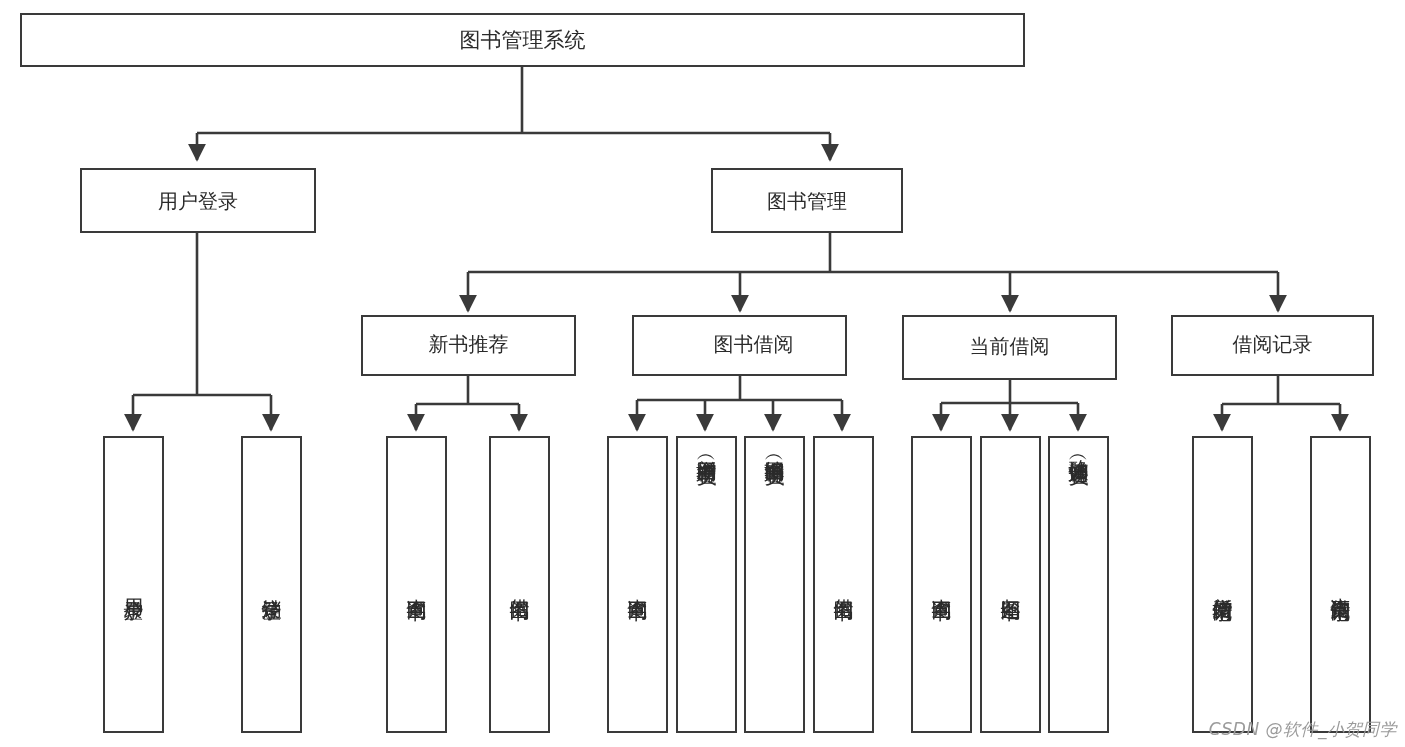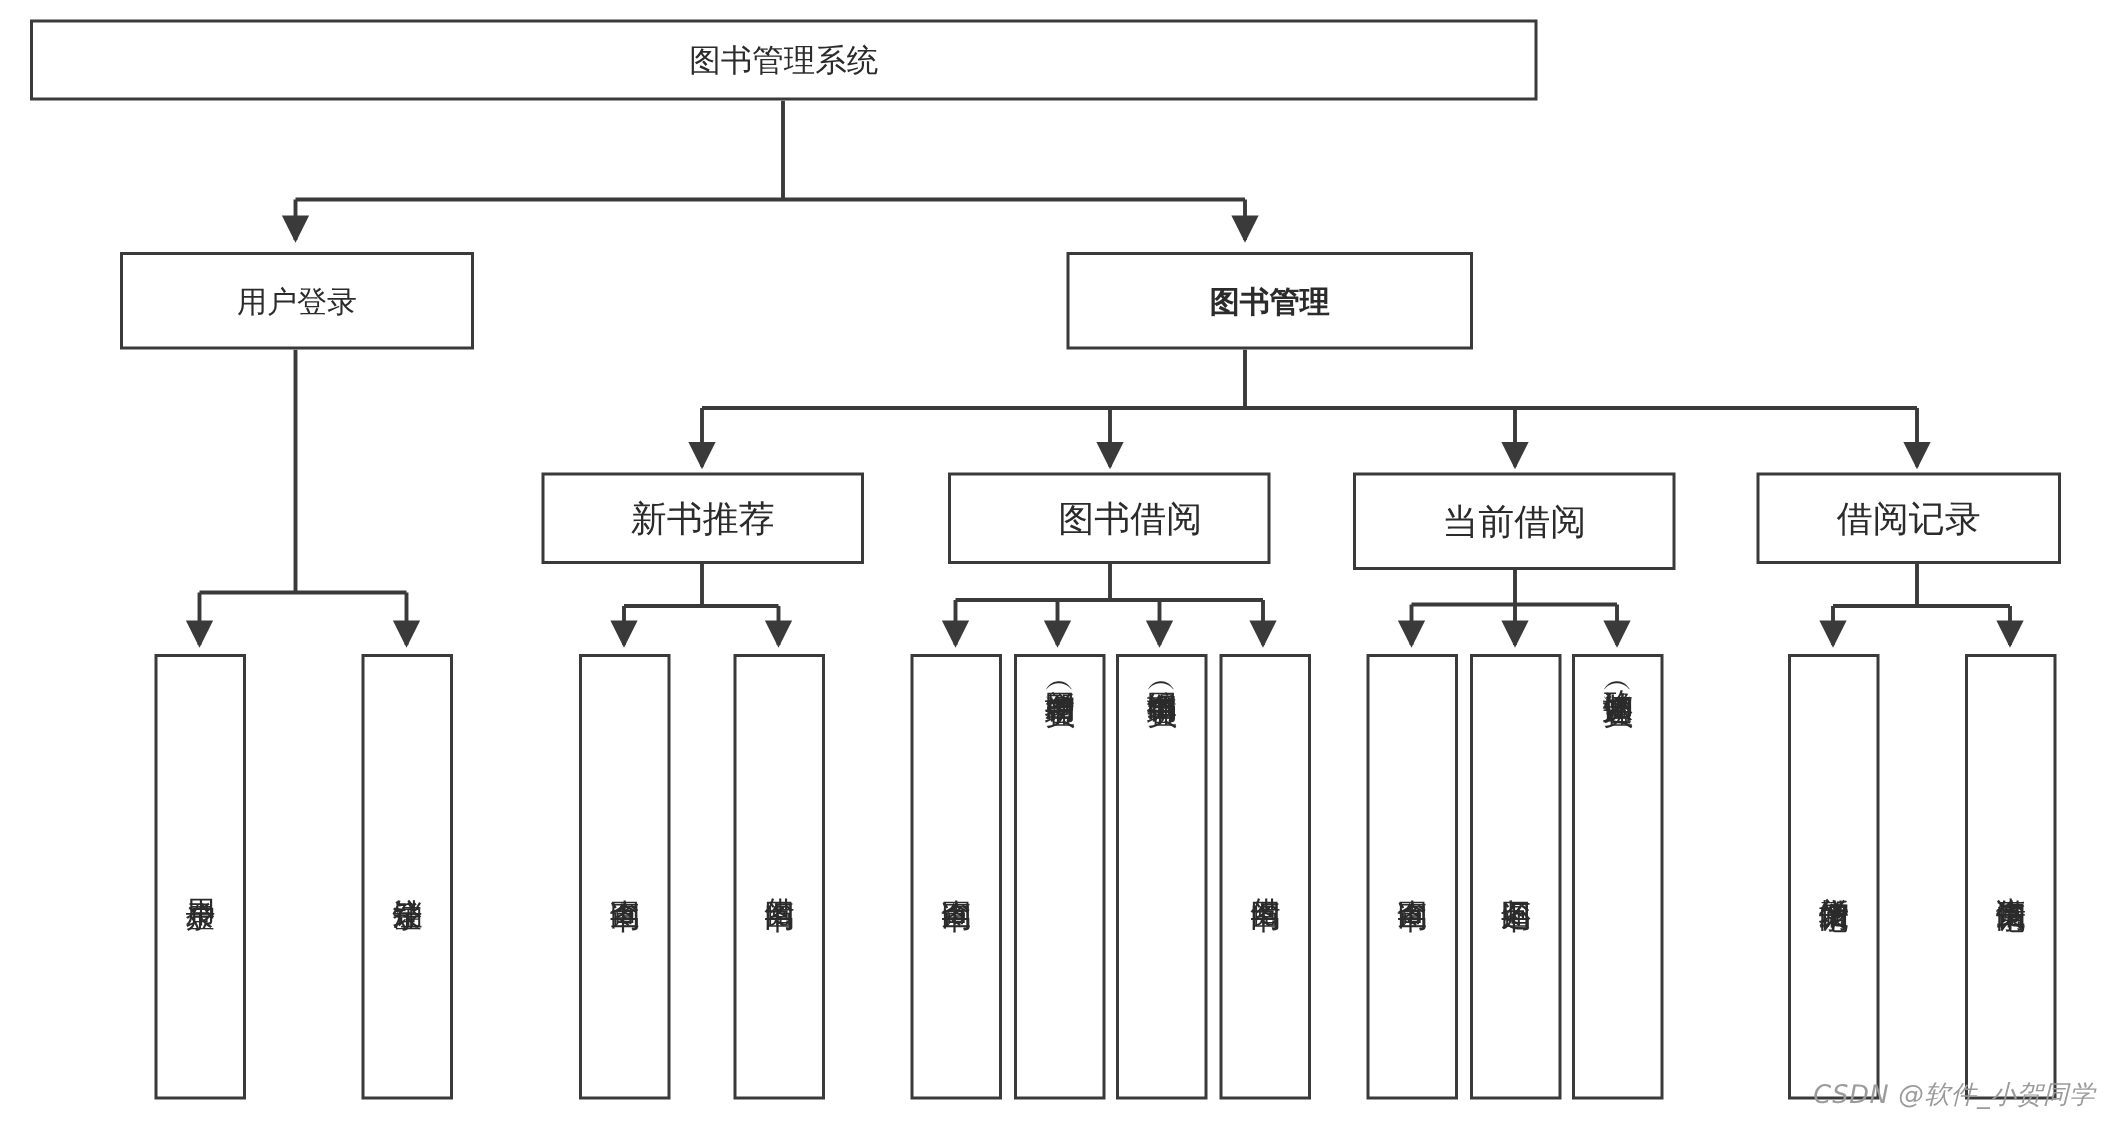--- a/index.html
+++ b/index.html
@@ -38,21 +38,22 @@
     color: #2b2b2b;
     z-index: 2;
   }
   .node.root {
     font-size: 21px;
   }
   .node.level2 {
     font-size: 20px;
   }
   .node.level3 {
-    font-size: 24px;
+    font-size: 20px;
+    font-family: Liberation Mono, monospace;
   }
   
   .node.leaf {
     font-size: 20px;
     align-items: flex-start;
     padding-top: 6px;
   }
   .node.leaf .vtext {
     writing-mode: vertical-rl;
     text-orientation: upright;
@@ -141,21 +142,21 @@
   </svg>
 
   <div class="node root" style="left:20px; top:13px; width:1005px; height:54px;">
     <span class="label">图书管理系统</span>
   </div>
 
   <div class="node level2" style="left:80px; top:168px; width:236px; height:65px;">
     <span class="label">用户登录</span>
   </div>
 
-  <div class="node level2" style="left:711px; top:168px; width:271px; height:65px;font-weight:bold;">
+  <div class="node level2" style="left:711px; top:168px; width:192px; height:65px;">
     <span class="label">图书管理</span>
   </div>
 
   <div class="node level3" style="left:361px; top:315px; width:215px; height:61px;">
     <span class="label">新书推荐</span>
   </div>
 
   <div class="node level3" style="left:632px; top:315px; width:215px; height:61px;padding-left:28px;">
     <span class="label">图书借阅</span>
   </div>

